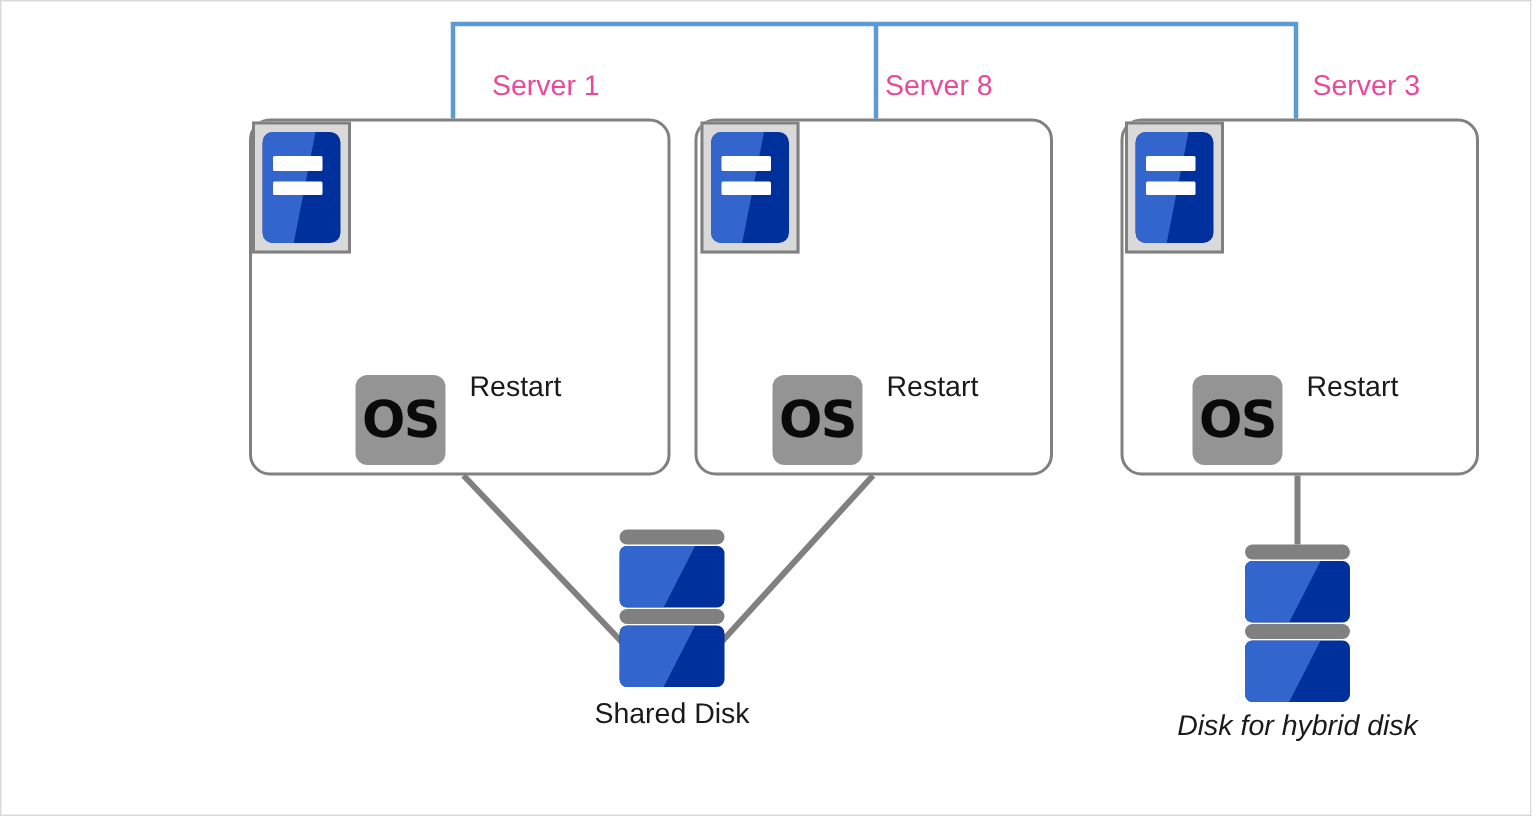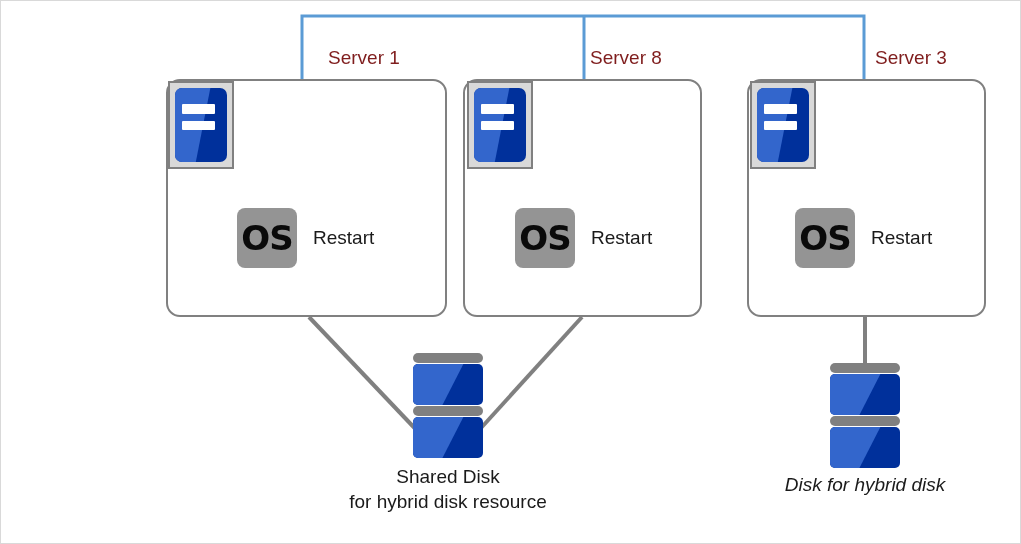--- a/index.html
+++ b/index.html
@@ -86,20 +86,21 @@
     background: #949494;
     border-radius: 8px;
     display: flex;
     align-items: center;
     justify-content: center;
     font-family: "DejaVu Sans", sans-serif;
     font-weight: bold;
     font-size: 34px;
     color: #0a0a0a;
     letter-spacing: -1px;
+    margin-top: 42px;
   }
   .restart-label {
     margin-left: 16px;
     font-size: 19px;
     color: #1a1a1a;
     white-space: nowrap;
   }
 
   
   .disk-icon {
@@ -128,21 +129,21 @@
     width: 100%;
     height: 100%;
     background: #3366cc;
     clip-path: polygon(0% 0%, 72% 0%, 42% 100%, 0% 100%);
   }
 
   
   .server-label {
     position: absolute;
     font-size: 19px;
-    color: #7f1d1d;
+    color: #ec4899;
     white-space: nowrap;
   }
   .caption {
     position: absolute;
     font-size: 19px;
     color: #1a1a1a;
     text-align: center;
     line-height: 25px;
   }
 </style>
@@ -225,21 +226,20 @@
       <div class="hilite"></div>
     </div>
     <div class="platter-bar"></div>
     <div class="platter">
       <div class="hilite"></div>
     </div>
   </div>
 
   <div class="caption" style="left:297px; top:463px; width:300px;">
     <div>Shared Disk</div>
-    <div>for hybrid disk resource</div>
   </div>
 
   <div class="disk-icon" style="left:829px; top:362px;">
     <div class="platter-bar"></div>
     <div class="platter">
       <div class="hilite"></div>
     </div>
     <div class="platter-bar"></div>
     <div class="platter">
       <div class="hilite"></div>

